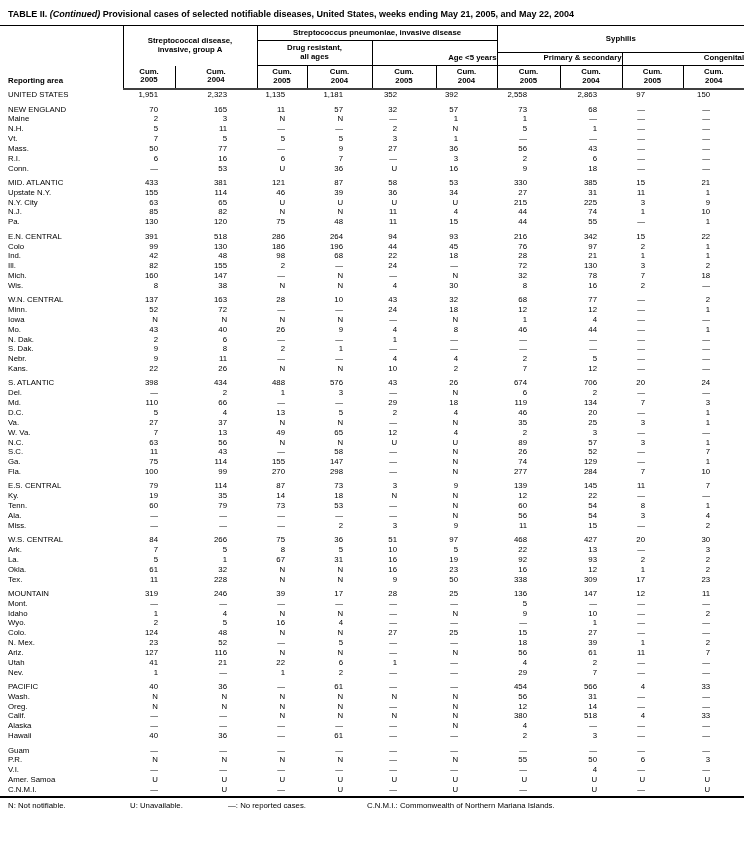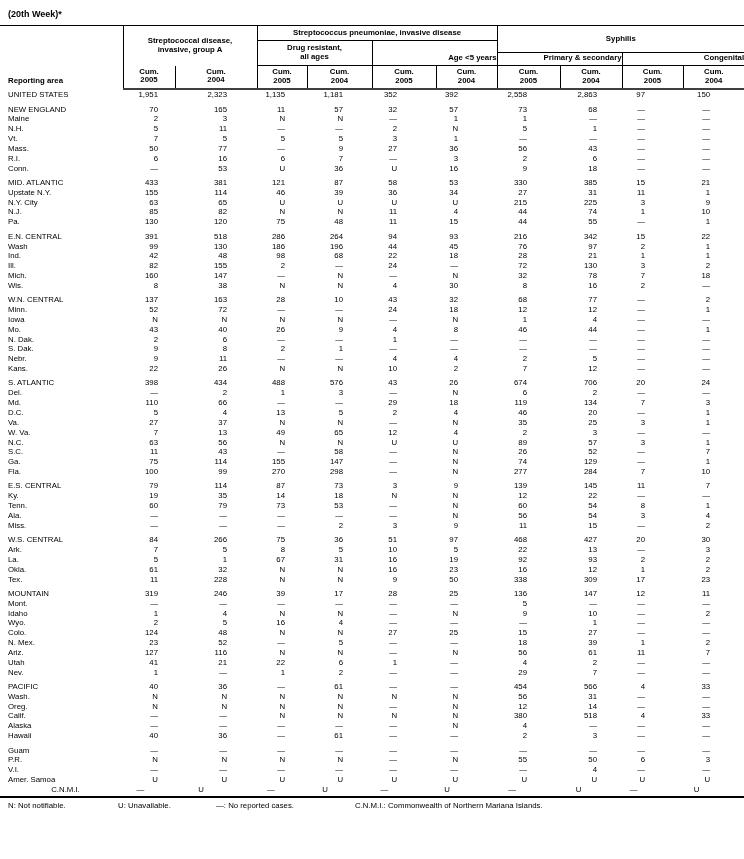--- a/index.html
+++ b/index.html
@@ -40,47 +40,49 @@
   th.valign-bottom { vertical-align: bottom; padding-bottom: 2px; text-align: right; }
   tr.cumrow th { border-bottom: 2px solid #404040; padding: 2px 0 3px 0; }
   tr.cumrow th div { line-height: 8.6px; }
 
   tbody td {
     font-size: 7.8px; line-height: 9.85px; height: 9.85px;
     text-align: right; white-space: nowrap; overflow: hidden;
   }
   tbody td.label { text-align: left; padding-left: 8px; }
   tbody tr.gap td { height: 4.5px; line-height: 4.5px; }
-  tbody tr:last-child td { border-bottom: 2px solid #000; padding-bottom: 1px; text-align: center; }
+  tbody tr:last-child td { border-bottom: 2px solid #000; padding-bottom: 1px; }
 
   
   tbody td:nth-child(2)  { padding-right: 17px; }
   tbody td:nth-child(3)  { padding-right: 30px; }
   tbody td:nth-child(4)  { padding-right: 22px; }
   tbody td:nth-child(5)  { padding-right: 29px; }
   tbody td:nth-child(6)  { padding-right: 39px; }
   tbody td:nth-child(7)  { padding-right: 39px; }
   tbody td:nth-child(8)  { padding-right: 33px; }
   tbody td:nth-child(9)  { padding-right: 25px; }
   tbody td:nth-child(10) { padding-right: 38px; }
   tbody td:nth-child(11) { padding-right: 34px; }
 
   
   .footnotes { font-size: 7.8px; line-height: 10px; padding: 3px 8px 0 8px; }
   .legend span { display: inline-block; }
-  .legend span:nth-child(1) { width: 110px; }
+  .legend span:nth-child(1) { width: 122px; }
   .legend span:nth-child(2) { width: 98px; }
   .legend span:nth-child(3) { width: 139px; }
 </style>
 </head>
 <body>
 
 <div class="page">
 
-  <div class="title">(20th Week)*</div>
+  <div class="title">
+    <span>TABLE II. </span><span class="it">(Continued)</span><span> Provisional cases of selected notifiable diseases, United States, weeks ending May 21, 2005, and May 22, 2004</span>
+  </div>
 
   <table>
     <colgroup>
       <col style="width:123px">
         <col style="width:52px">
         <col style="width:82px">
       <col style="width:50px">
         <col style="width:65px">
         <col style="width:64px">
       <col style="width:61px">
@@ -305,21 +307,21 @@
           <td>286</td>
           <td>264</td>
           <td>94</td>
           <td>93</td>
           <td>216</td>
           <td>342</td>
           <td>15</td>
           <td>22</td>
         </tr>
         <tr>
-          <td class="label">Wash</td>
+          <td class="label">Colo</td>
           <td>99</td>
           <td>130</td>
           <td>186</td>
           <td>196</td>
           <td>44</td>
           <td>45</td>
           <td>76</td>
           <td>97</td>
           <td>2</td>
           <td>1</td>

